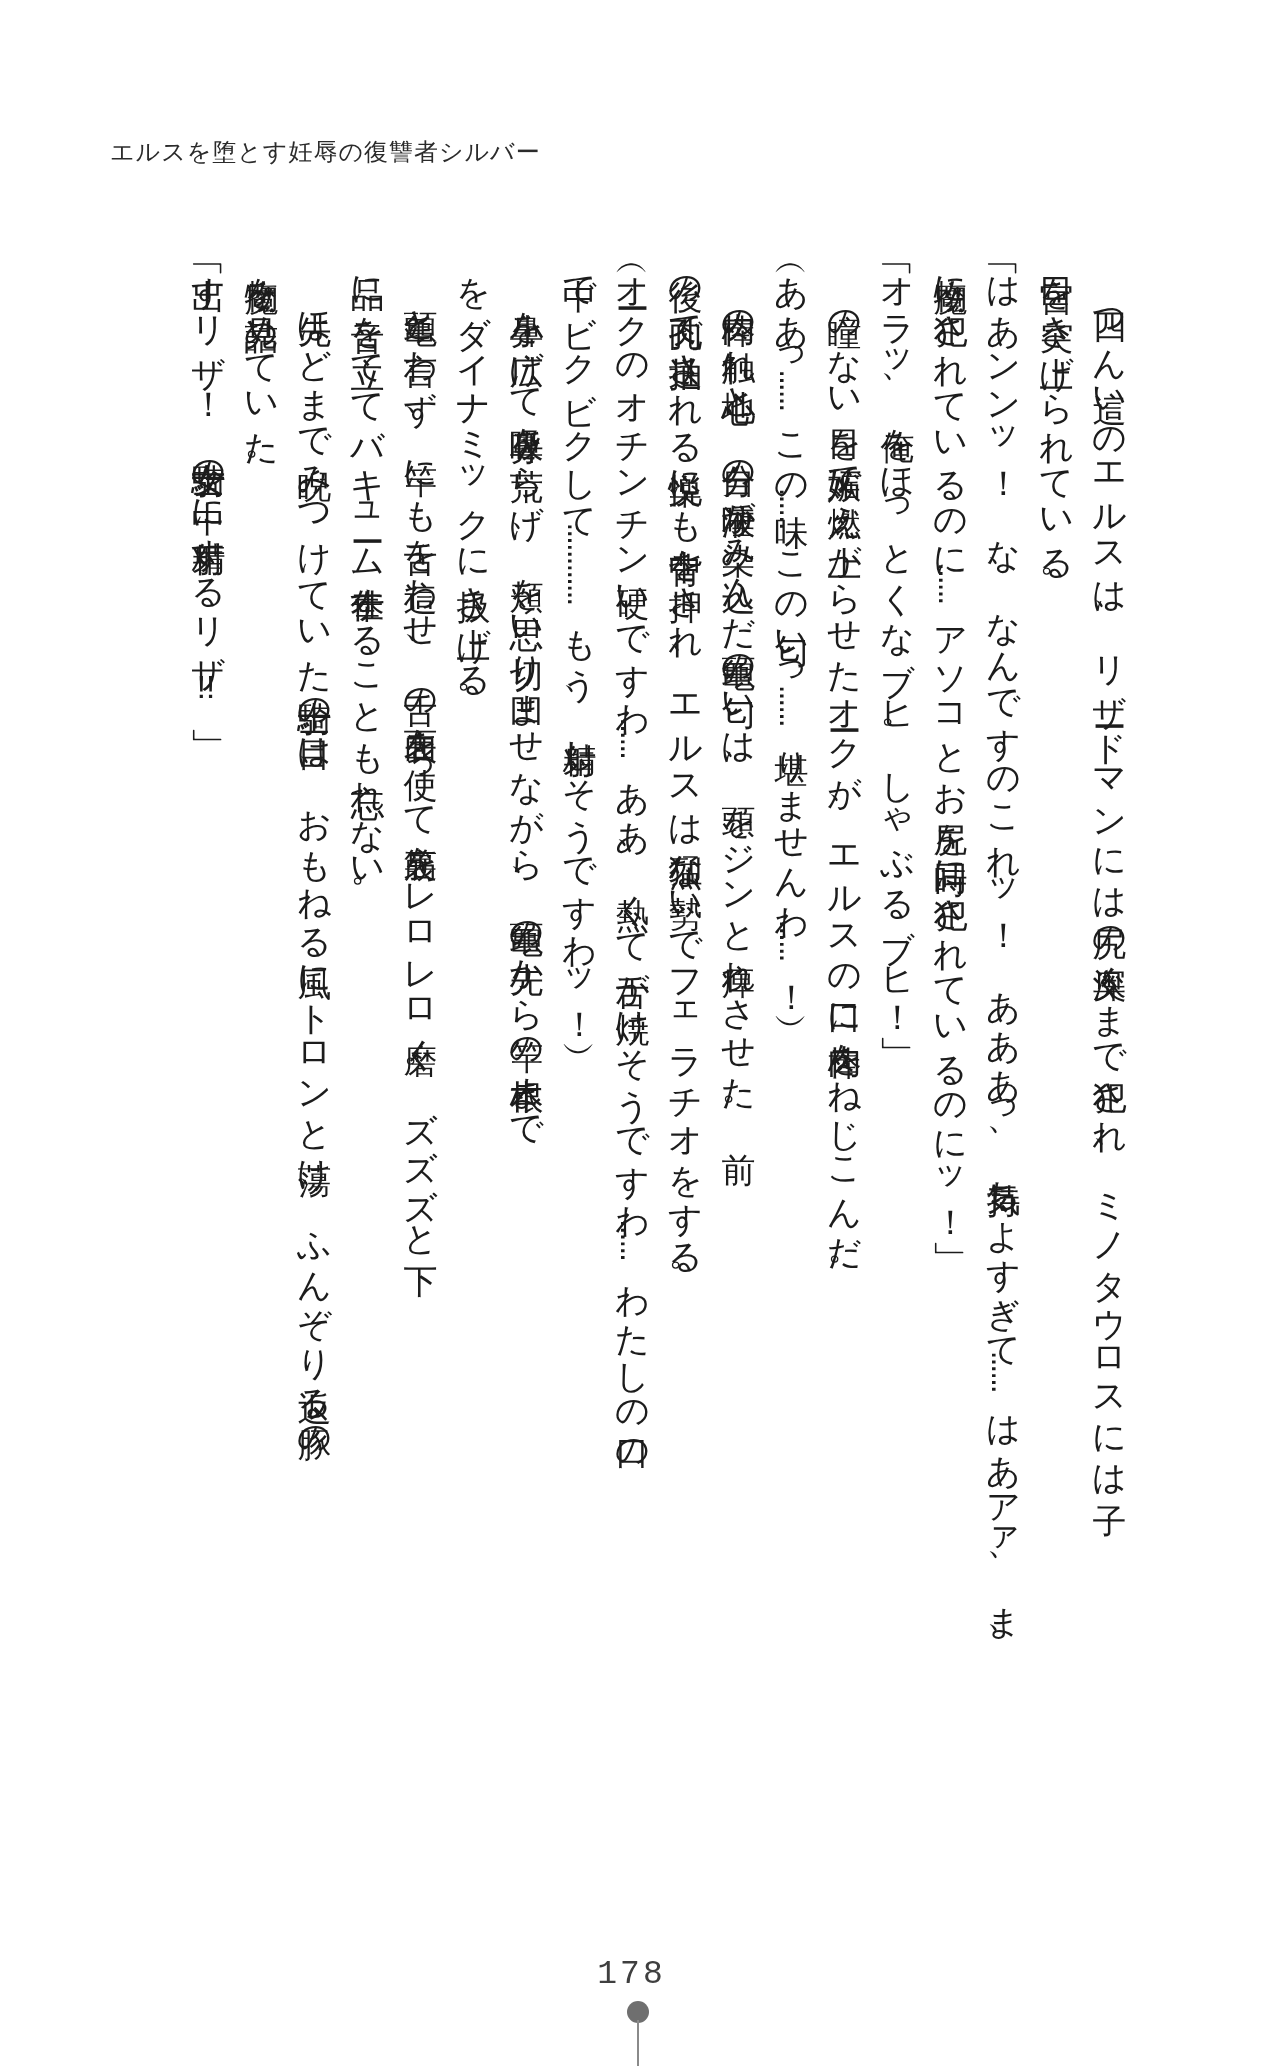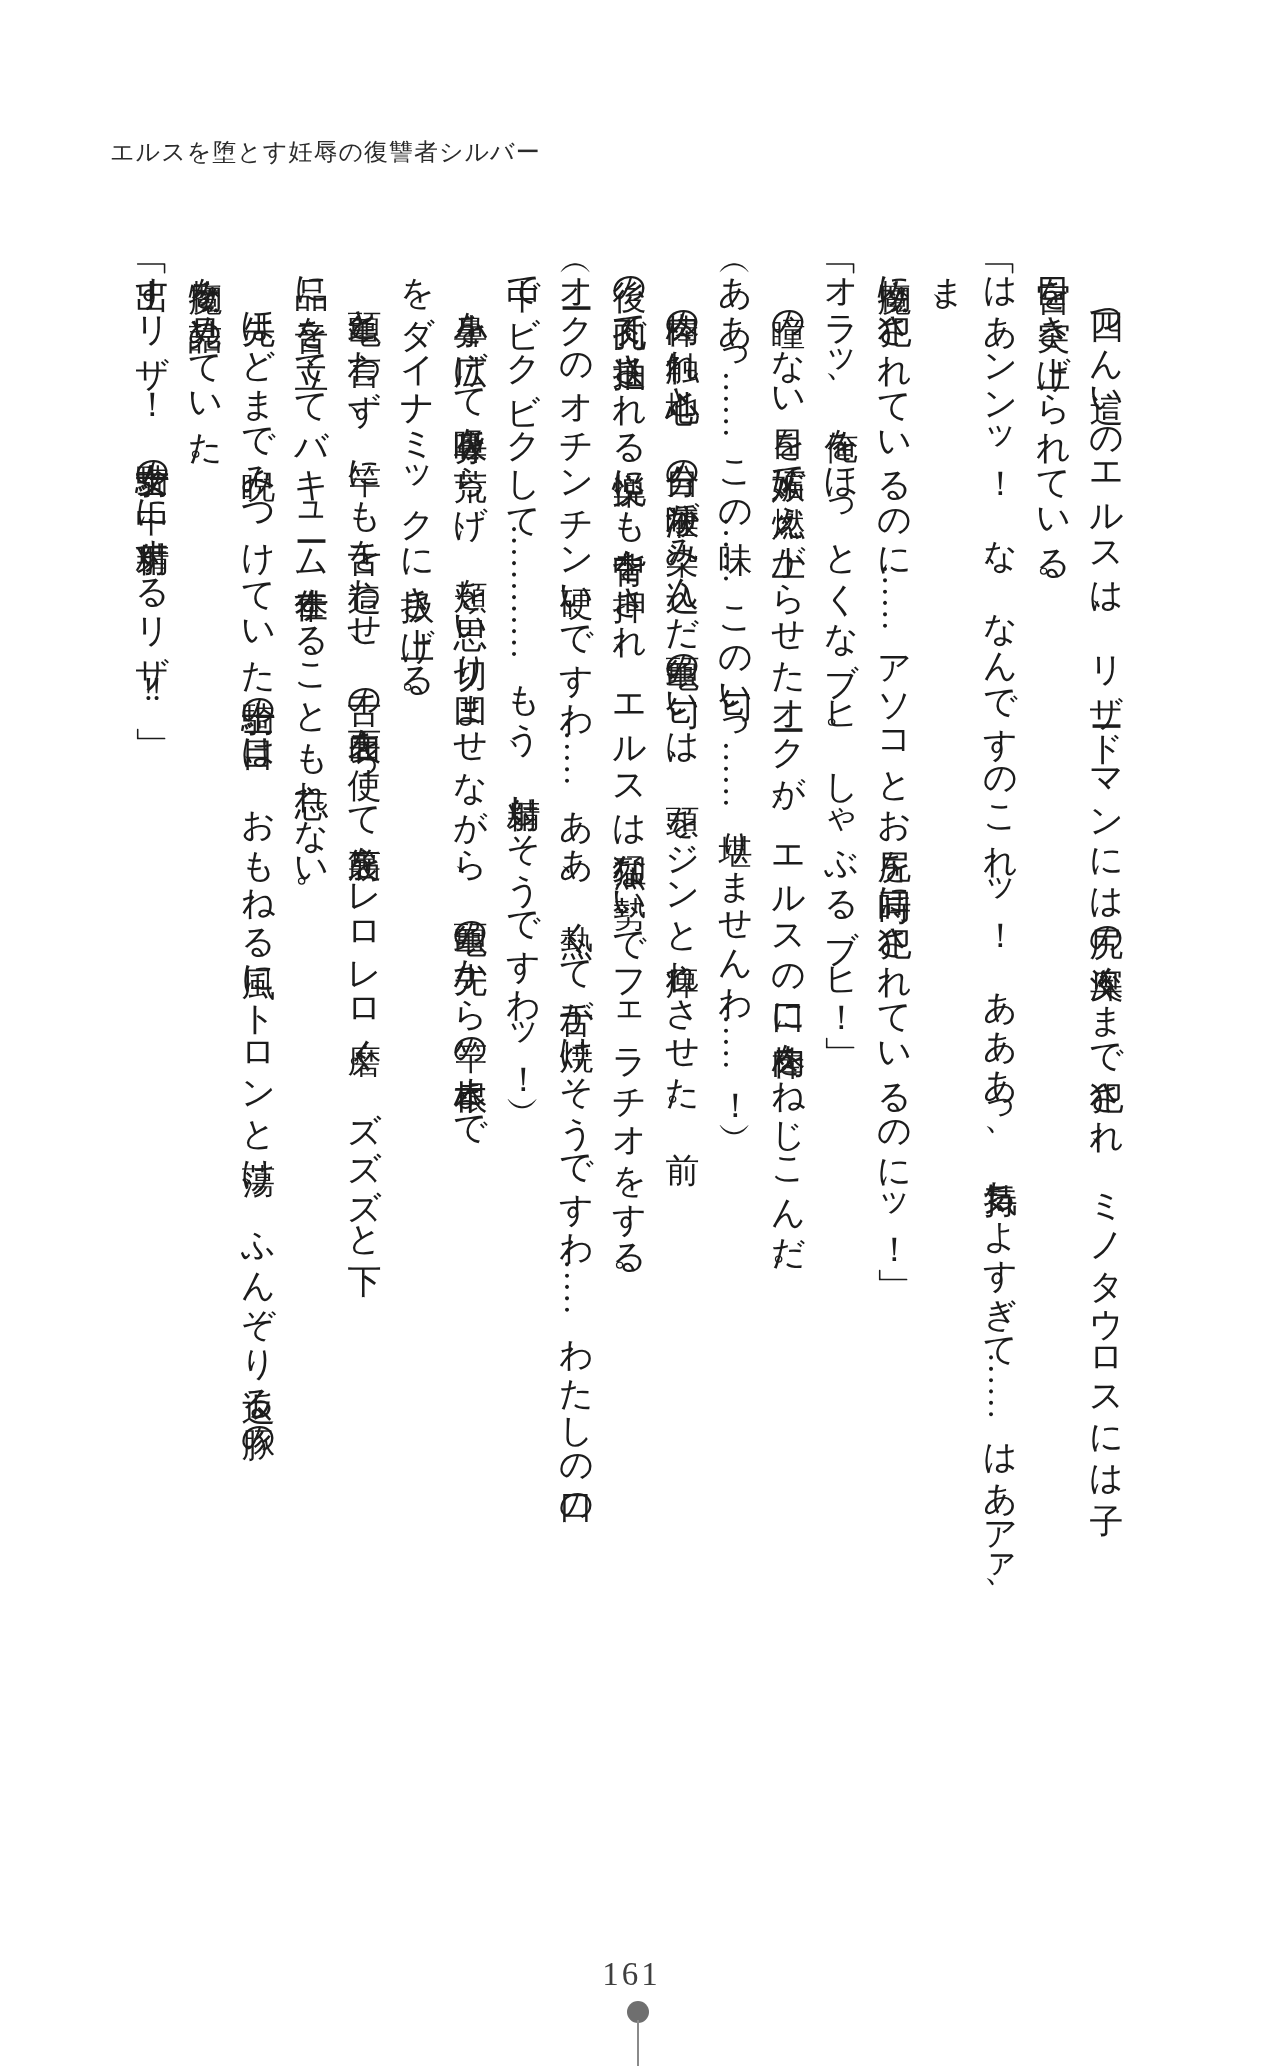--- a/index.html
+++ b/index.html
@@ -6,21 +6,21 @@
     margin: 0;
     padding: 0;
     background: #ffffff;
   }
   .page {
     position: relative;
     width: 1263px;
     height: 2066px;
     background: #ffffff;
     overflow: hidden;
-    font-family: Liberation Serif, serif;
+    font-family: Liberation Mono, monospace;
   }
   
   .running-title {
     position: absolute;
     left: 110px;
     top: 136px;
     font-size: 24px;
     letter-spacing: 1px;
     color: #2b2b2b;
     white-space: nowrap;
@@ -95,18 +95,18 @@
     <p class="col">中でビクビクして…………もう、射精しそうですわッ！）</p>
     <p class="col indent">小鼻を広げて鼻呼吸を荒らげ、頬を思い切り凹ませながら、亀頭の先から竿の根本まで</p>
     <p class="col">をダイナミックに扱き上げる。</p>
     <p class="col indent">亀頭と言わず、竿にも舌を這わせ、舌の表面を使って裏筋をレロレロ磨く。ズズズと下</p>
     <p class="col">品に音を立ててバキューム奉仕することも忘れない。</p>
     <p class="col indent">先ほどまで睨みつけていた騎士の目は、おもねる風にトロンと蕩け、ふんぞり返る豚の</p>
     <p class="col">魔物を見詰めていた。</p>
     <p class="col">「出すリザ！　女騎士の中に射精するリザ‼」</p>
   </div>
 
-  <div class="page-number">161</div>
+  <div class="page-number">178</div>
 
   <div class="marker-dot"></div>
   <div class="marker-line"></div>
 
 </div>
 
 </body></html>

